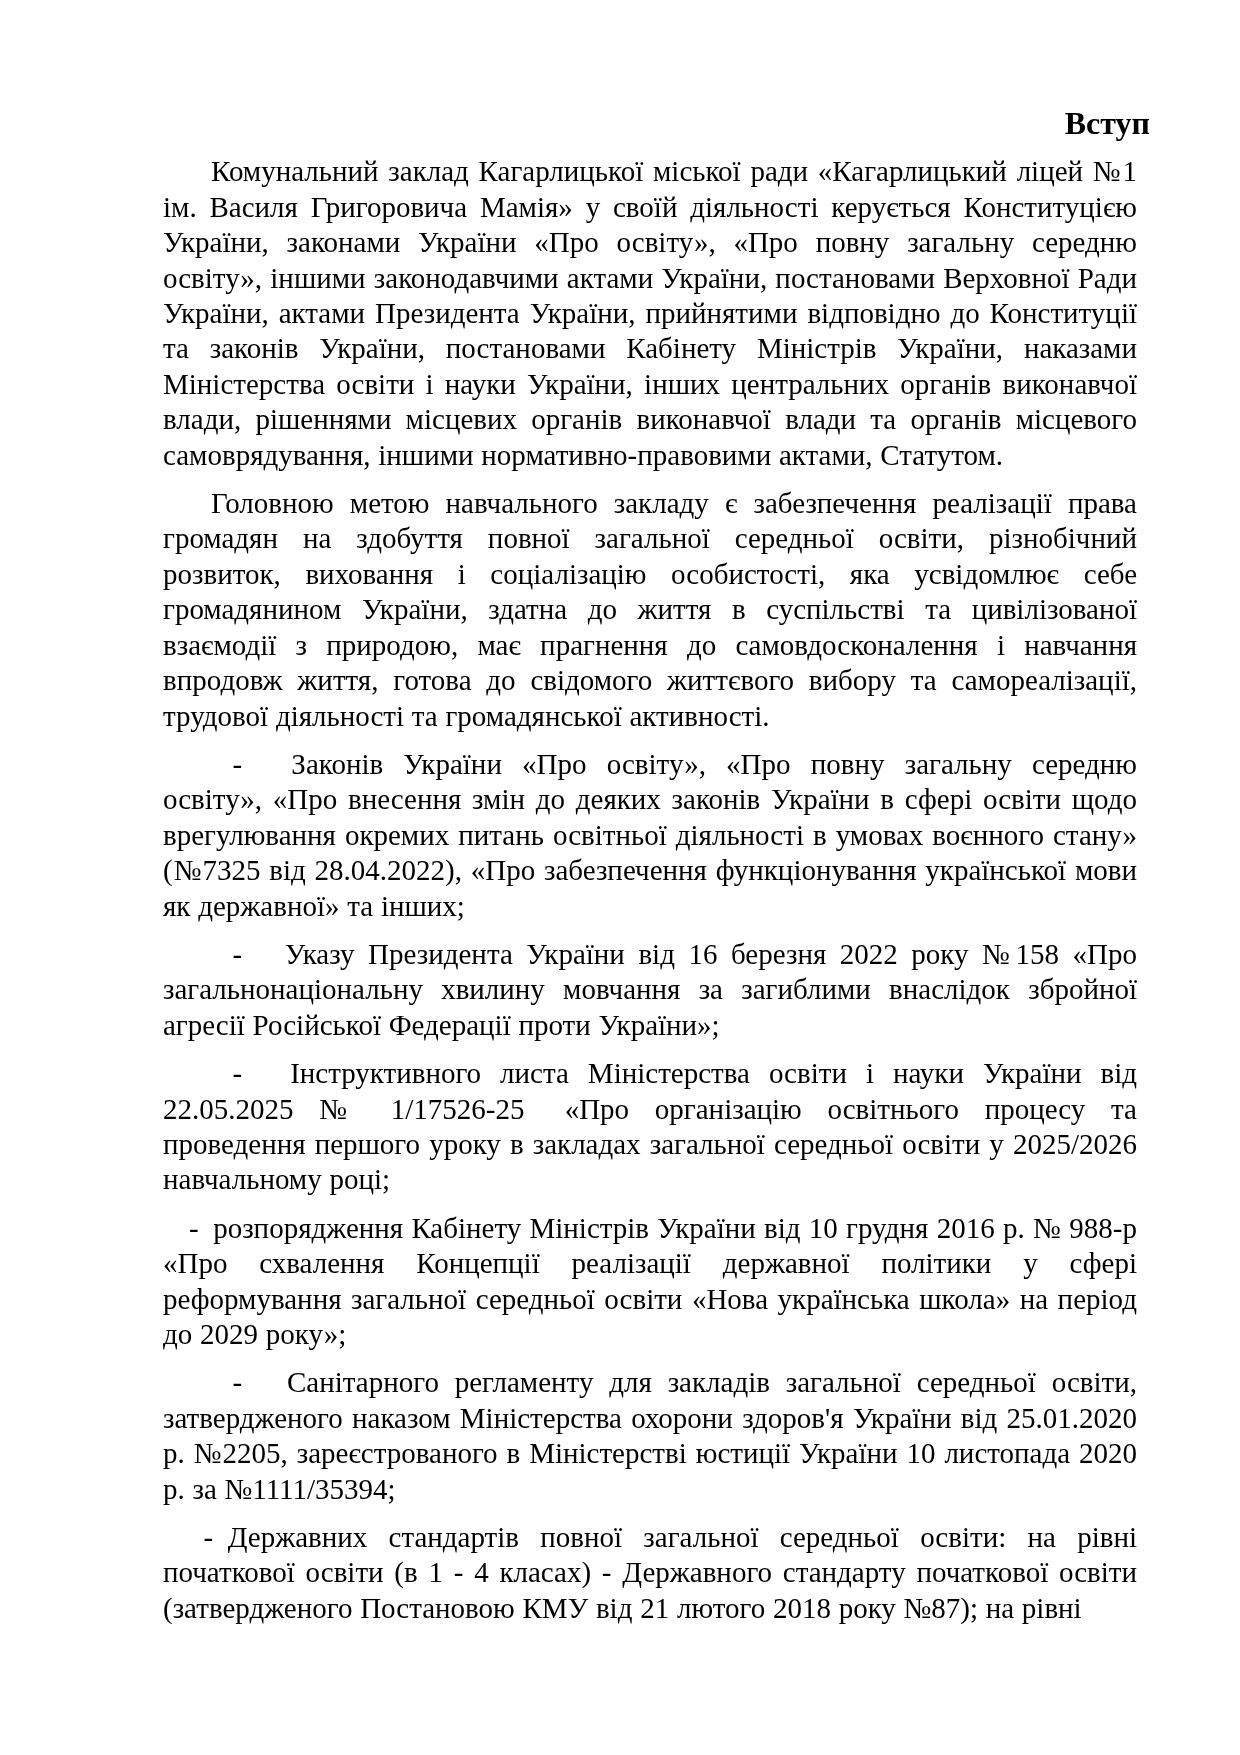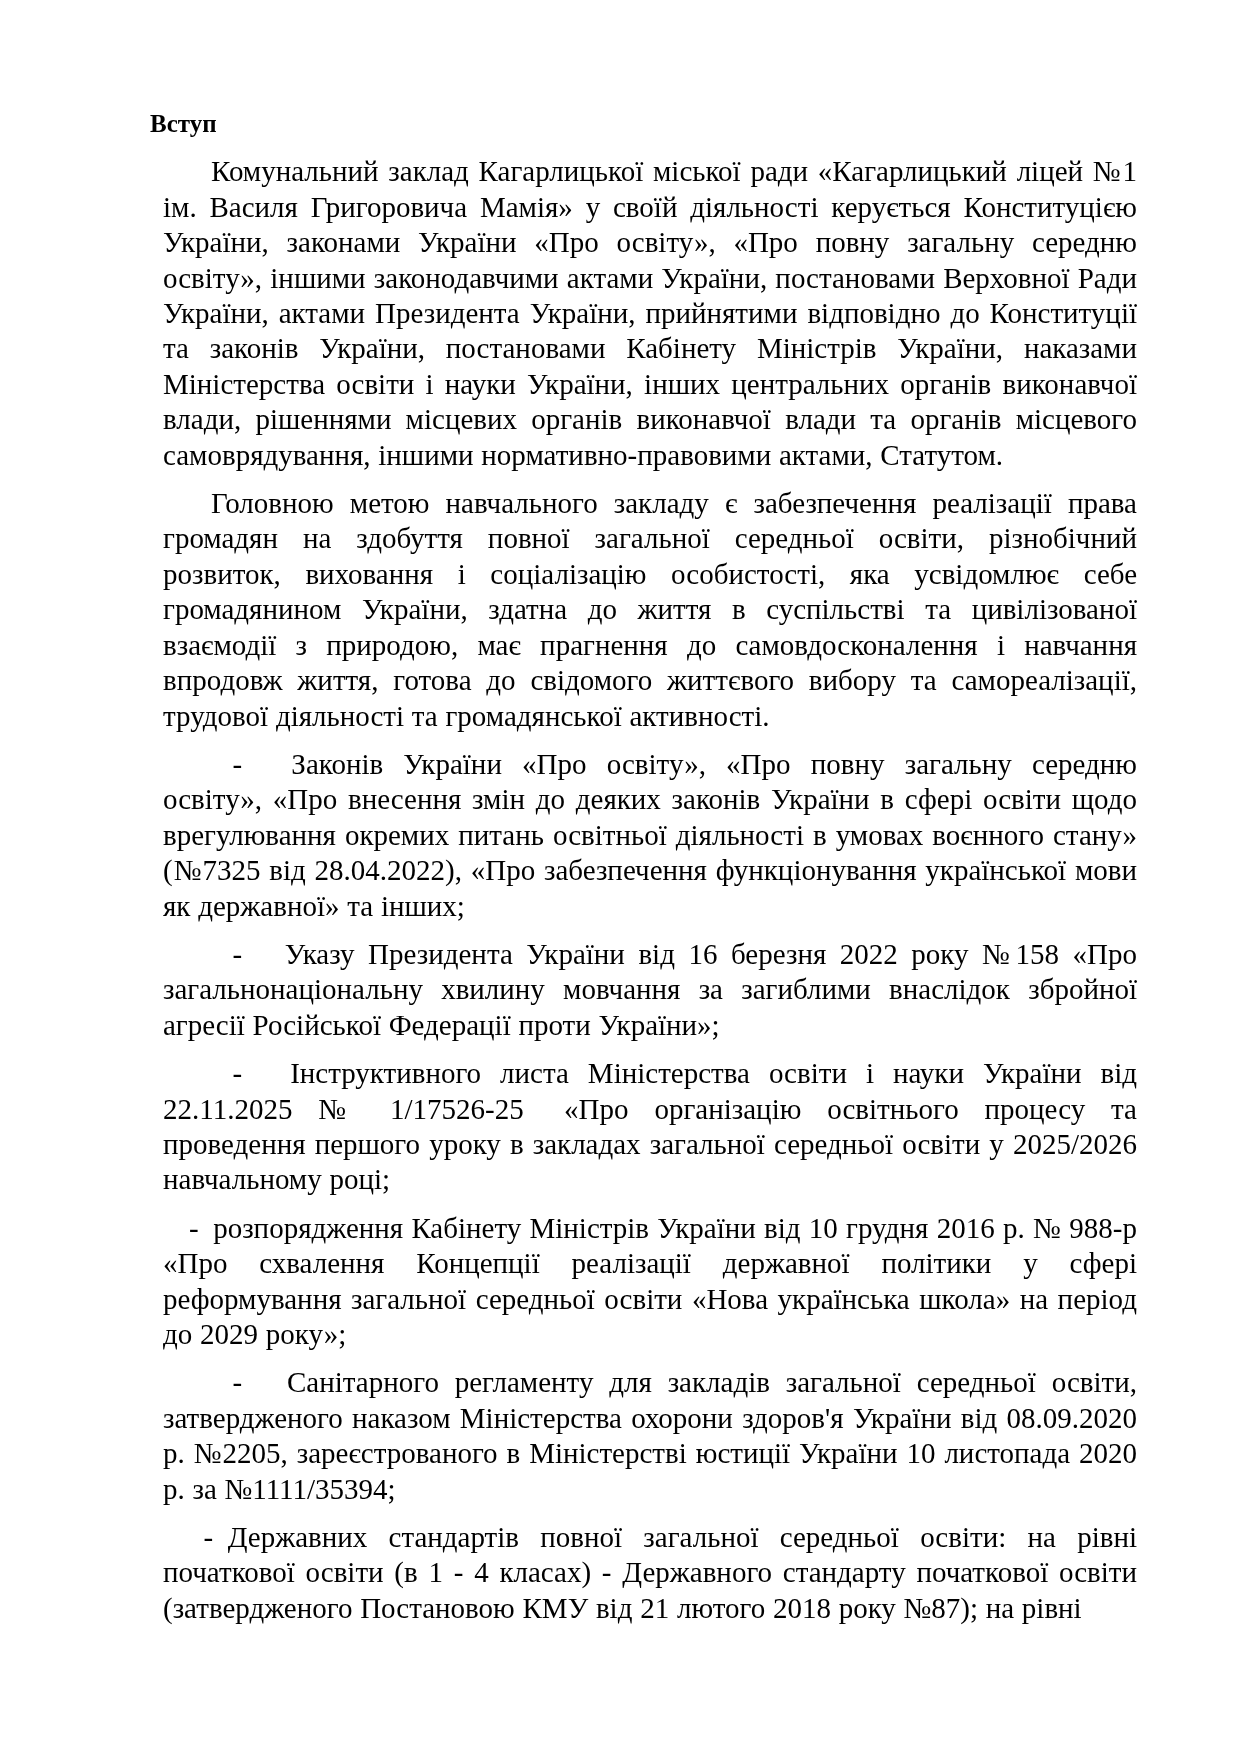--- a/index.html
+++ b/index.html
@@ -14,23 +14,23 @@
     background: #ffffff;
     box-sizing: border-box;
     padding: 106px 90px 40px 150px;
     overflow: hidden;
     font-family: "Liberation Serif", "DejaVu Serif", serif;
     font-size: 29px;
     line-height: 35.4px;
     color: #000000;
   }
   .doc-title {
-    font-size: 25px;
+    font-size: 32px;
     font-weight: bold;
-    text-align: left;
+    text-align: right;
     margin: 0 0 5px 0;
     padding: 0;
   }
   p.para {
     margin: 13px;
     padding: 0;
     text-align: justify;
     text-indent: 48px;
     word-spacing: 0.5px;
   }
@@ -47,20 +47,20 @@
   <p class="para">Комунальний заклад Кагарлицької міської ради «Кагарлицький ліцей №1 ім. Василя Григоровича Мамія» у своїй діяльності керується Конституцією України, законами України «Про освіту», «Про повну загальну середню освіту», іншими законодавчими актами України, постановами Верховної Ради України, актами Президента України, прийнятими відповідно до Конституції та законів України, постановами Кабінету Міністрів України, наказами Міністерства освіти і науки України, інших центральних органів виконавчої влади, рішеннями місцевих органів виконавчої влади та органів місцевого самоврядування, іншими нормативно-правовими актами, Статутом.</p>
 
   <p class="para">Головною метою навчального закладу є забезпечення реалізації права громадян на здобуття повної загальної середньої освіти, різнобічний розвиток, виховання і соціалізацію особистості, яка усвідомлює себе громадянином України, здатна до життя в суспільстві та цивілізованої взаємодії з природою, має прагнення до самовдосконалення і навчання впродовж життя, готова до свідомого життєвого вибору та самореалізації, трудової діяльності та громадянської активності.</p>
 
 
   <p class="para item">  -  Законів України «Про освіту», «Про повну загальну середню освіту», «Про внесення змін до деяких законів України в сфері освіти щодо врегулювання окремих питань освітньої діяльності в умовах воєнного стану» (№7325 від 28.04.2022), «Про забезпечення функціонування української мови як державної» та інших;</p>
 
   <p class="para item">  -  Указу Президента України від 16 березня 2022 року №158 «Про загальнонаціональну хвилину мовчання за загиблими внаслідок збройної агресії Російської Федерації проти України»;</p>
 
 
-  <p class="para item">  -  Інструктивного листа Міністерства освіти і науки України від 22.11.2025 № 1/17526-25  «Про організацію освітнього процесу та проведення першого уроку в закладах загальної середньої освіти у 2025/2026 навчальному році;</p>
+  <p class="para item">  -  Інструктивного листа Міністерства освіти і науки України від 22.05.2025 № 1/17526-25  «Про організацію освітнього процесу та проведення першого уроку в закладах загальної середньої освіти у 2025/2026 навчальному році;</p>
 
   <p class="para item">- розпорядження Кабінету Міністрів України від 10 грудня 2016 р. № 988-р «Про схвалення Концепції реалізації державної політики у сфері реформування загальної середньої освіти «Нова українська школа» на період до 2029 року»;</p>
 
-  <p class="para item">  -  Санітарного регламенту для закладів загальної середньої освіти, затвердженого наказом Міністерства охорони здоров'я України від 08.09.2020 р. №2205, зареєстрованого в Міністерстві юстиції України 10 листопада 2020 р. за №1111/35394;</p>
+  <p class="para item">  -  Санітарного регламенту для закладів загальної середньої освіти, затвердженого наказом Міністерства охорони здоров'я України від 25.01.2020 р. №2205, зареєстрованого в Міністерстві юстиції України 10 листопада 2020 р. за №1111/35394;</p>
 
   <p class="para item"> - Державних стандартів повної загальної середньої освіти: на рівні початкової освіти (в 1 - 4 класах) - Державного стандарту початкової освіти (затвердженого Постановою КМУ від 21 лютого 2018 року №87); на рівні</p>
 </div>
 
 </body></html>

